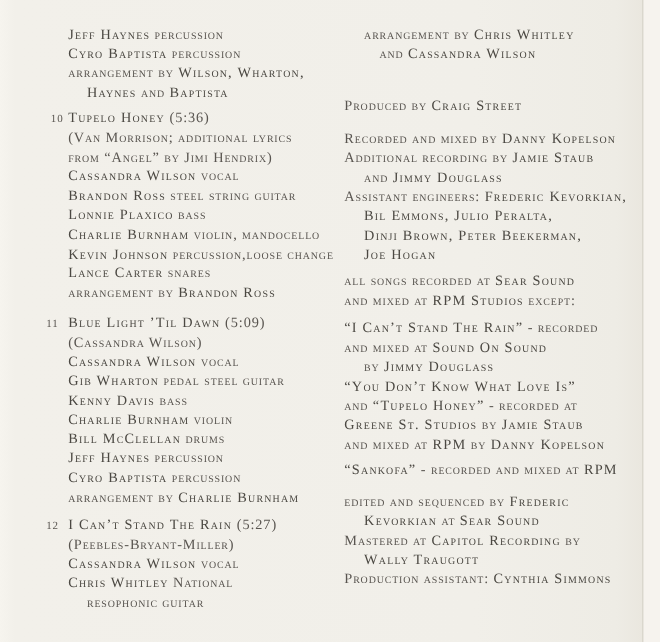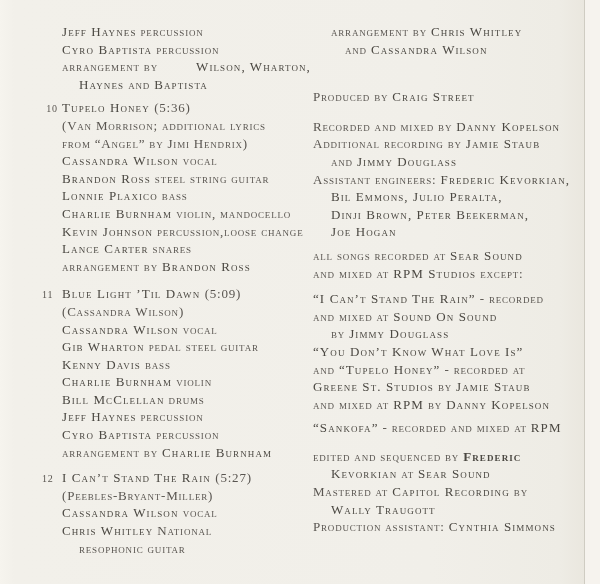--- a/index.html
+++ b/index.html
@@ -33,21 +33,21 @@
   .seg-num{font-size:10px;letter-spacing:0.8px;display:inline-block;width:20px;}
 </style>
 </head>
 <body style="background: rgb(241, 239, 233);">
 
 <div class="page">
   <div class="col col-left" id="col-left">
       <div class="block" style="margin-top: 0px;">
         <div class="line indent1"><span class="seg-lg" style="color: rgb(75, 72, 66);">Jeff Haynes</span><span class="seg-sm" style="color: rgb(89, 85, 80);"> percussion</span></div>
         <div class="line indent1"><span class="seg-lg" style="color: rgb(75, 72, 66);">Cyro Baptista</span><span class="seg-sm" style="color: rgb(89, 85, 80);"> percussion</span></div>
-        <div class="line indent1"><span class="seg-sm" style="color: rgb(89, 85, 80);">arrangement by </span><span class="seg-lg" style="color: rgb(75, 72, 66); margin-left: 34px;">Wilson, Wharton,</span></div>
+        <div class="line indent1"><span class="seg-sm" style="color: rgb(89, 85, 80);">arrangement by </span><span class="seg-lg" style="color: rgb(75, 72, 66);">Wilson, Wharton,</span></div>
         <div class="line indent2"><span class="seg-lg" style="color: rgb(75, 72, 66);">Haynes</span><span class="seg-sm" style="color: rgb(89, 85, 80);"> and </span><span class="seg-lg" style="color: rgb(75, 72, 66);">Baptista</span></div>
       </div>
       <div class="block" style="margin-top: 6px;">
         <div class="line indent0"><span class="seg-num" style="color: rgb(89, 85, 80); text-align: center;">10</span><span class="seg-lg" style="color: rgb(75, 72, 66);">Tupelo Honey </span><span class="seg-sm" style="color: rgb(89, 85, 80);">(5:36)</span></div>
         <div class="line indent1"><span class="seg-sm" style="color: rgb(89, 85, 80);">(Van Morrison; additional lyrics</span></div>
         <div class="line indent1"><span class="seg-sm" style="color: rgb(89, 85, 80);">from “Angel” by Jimi Hendrix)</span></div>
         <div class="line indent1"><span class="seg-lg" style="color: rgb(75, 72, 66);">Cassandra Wilson</span><span class="seg-sm" style="color: rgb(89, 85, 80);"> vocal</span></div>
         <div class="line indent1"><span class="seg-lg" style="color: rgb(75, 72, 66);">Brandon Ross</span><span class="seg-sm" style="color: rgb(89, 85, 80);"> steel string guitar</span></div>
         <div class="line indent1"><span class="seg-lg" style="color: rgb(75, 72, 66);">Lonnie Plaxico</span><span class="seg-sm" style="color: rgb(89, 85, 80);"> bass</span></div>
         <div class="line indent1"><span class="seg-lg" style="color: rgb(75, 72, 66);">Charlie Burnham</span><span class="seg-sm" style="color: rgb(89, 85, 80);"> violin, mandocello</span></div>
@@ -104,21 +104,21 @@
       <div class="block" style="margin-top: 0;">
         <div class="line indent0"><span class="seg-lg" style="color: rgb(75, 72, 66);">“You Don’t Know What Love Is”</span></div>
         <div class="line indent0"><span class="seg-sm" style="color: rgb(89, 85, 80);">and </span><span class="seg-lg" style="color: rgb(75, 72, 66);">“Tupelo Honey”</span><span class="seg-sm" style="color: rgb(89, 85, 80);"> - recorded at</span></div>
         <div class="line indent0"><span class="seg-lg" style="color: rgb(75, 72, 66);">Greene St. Studios</span><span class="seg-sm" style="color: rgb(89, 85, 80);"> by </span><span class="seg-lg" style="color: rgb(75, 72, 66);">Jamie Staub</span></div>
         <div class="line indent0"><span class="seg-sm" style="color: rgb(89, 85, 80);">and mixed at </span><span class="seg-lg" style="color: rgb(75, 72, 66);">RPM</span><span class="seg-sm" style="color: rgb(89, 85, 80);"> by </span><span class="seg-lg" style="color: rgb(75, 72, 66);">Danny Kopelson</span></div>
       </div>
       <div class="block" style="margin-top: 6px;">
         <div class="line indent0"><span class="seg-lg" style="color: rgb(75, 72, 66);">“Sankofa”</span><span class="seg-sm" style="color: rgb(89, 85, 80);"> - recorded and mixed at </span><span class="seg-lg" style="color: rgb(75, 72, 66);">RPM</span></div>
       </div>
       <div class="block" style="margin-top: 11px;">
-        <div class="line indent0"><span class="seg-sm" style="color: rgb(89, 85, 80);">edited and sequenced by </span><span class="seg-lg" style="color: rgb(75, 72, 66); font-weight: bold;">Frederic</span></div>
+        <div class="line indent0"><span class="seg-sm" style="color: rgb(89, 85, 80);">edited and sequenced by </span><span class="seg-lg" style="color: rgb(75, 72, 66);">Frederic</span></div>
         <div class="line indent1"><span class="seg-lg" style="color: rgb(75, 72, 66);">Kevorkian</span><span class="seg-sm" style="color: rgb(89, 85, 80);"> at </span><span class="seg-lg" style="color: rgb(75, 72, 66);">Sear Sound</span></div>
         <div class="line indent0"><span class="seg-sm" style="color: rgb(89, 85, 80);">Mastered at </span><span class="seg-lg" style="color: rgb(75, 72, 66);">Capitol Recording</span><span class="seg-sm" style="color: rgb(89, 85, 80);"> by</span></div>
         <div class="line indent1"><span class="seg-lg" style="color: rgb(75, 72, 66);">Wally Traugott</span></div>
         <div class="line indent0"><span class="seg-sm" style="color: rgb(89, 85, 80);">Production assistant: </span><span class="seg-lg" style="color: rgb(75, 72, 66);">Cynthia Simmons</span></div>
       </div>
     </div>
   <div class="fold-line" id="fold-line" style="left: 584px; background: rgb(207, 204, 194);"></div>
   <div class="edge-strip" id="edge-strip" style="left: 585px; width: 15px; background: rgb(246, 243, 238);"></div>
 </div>
 

